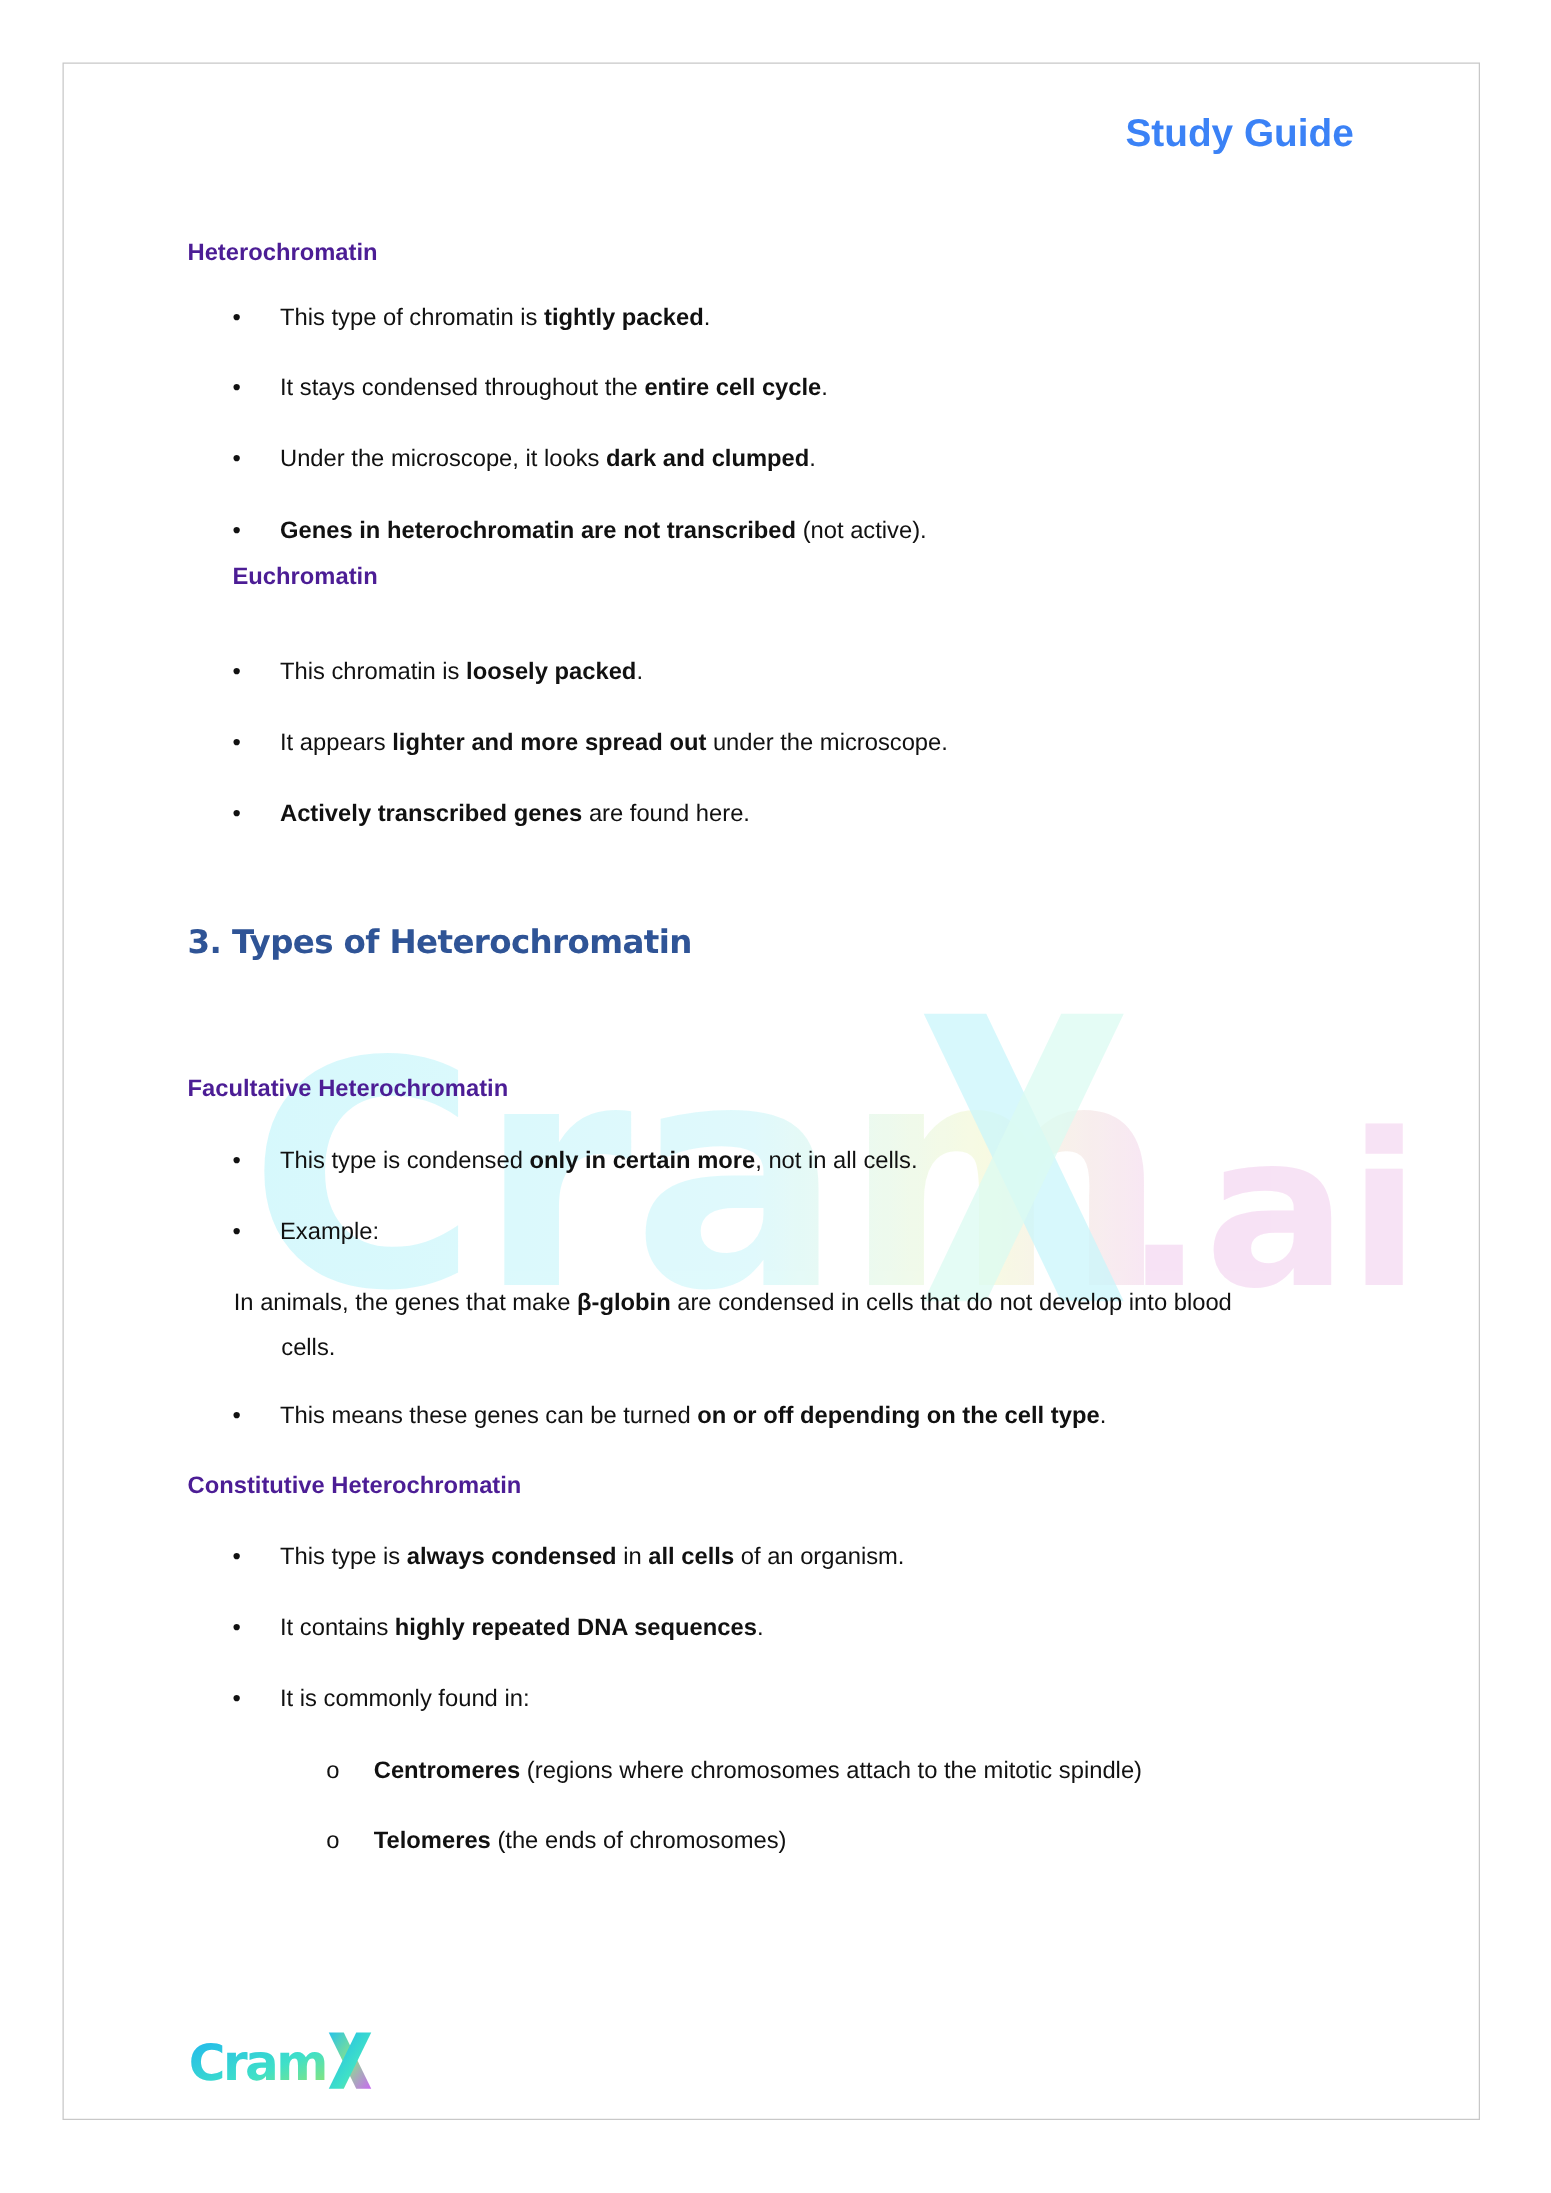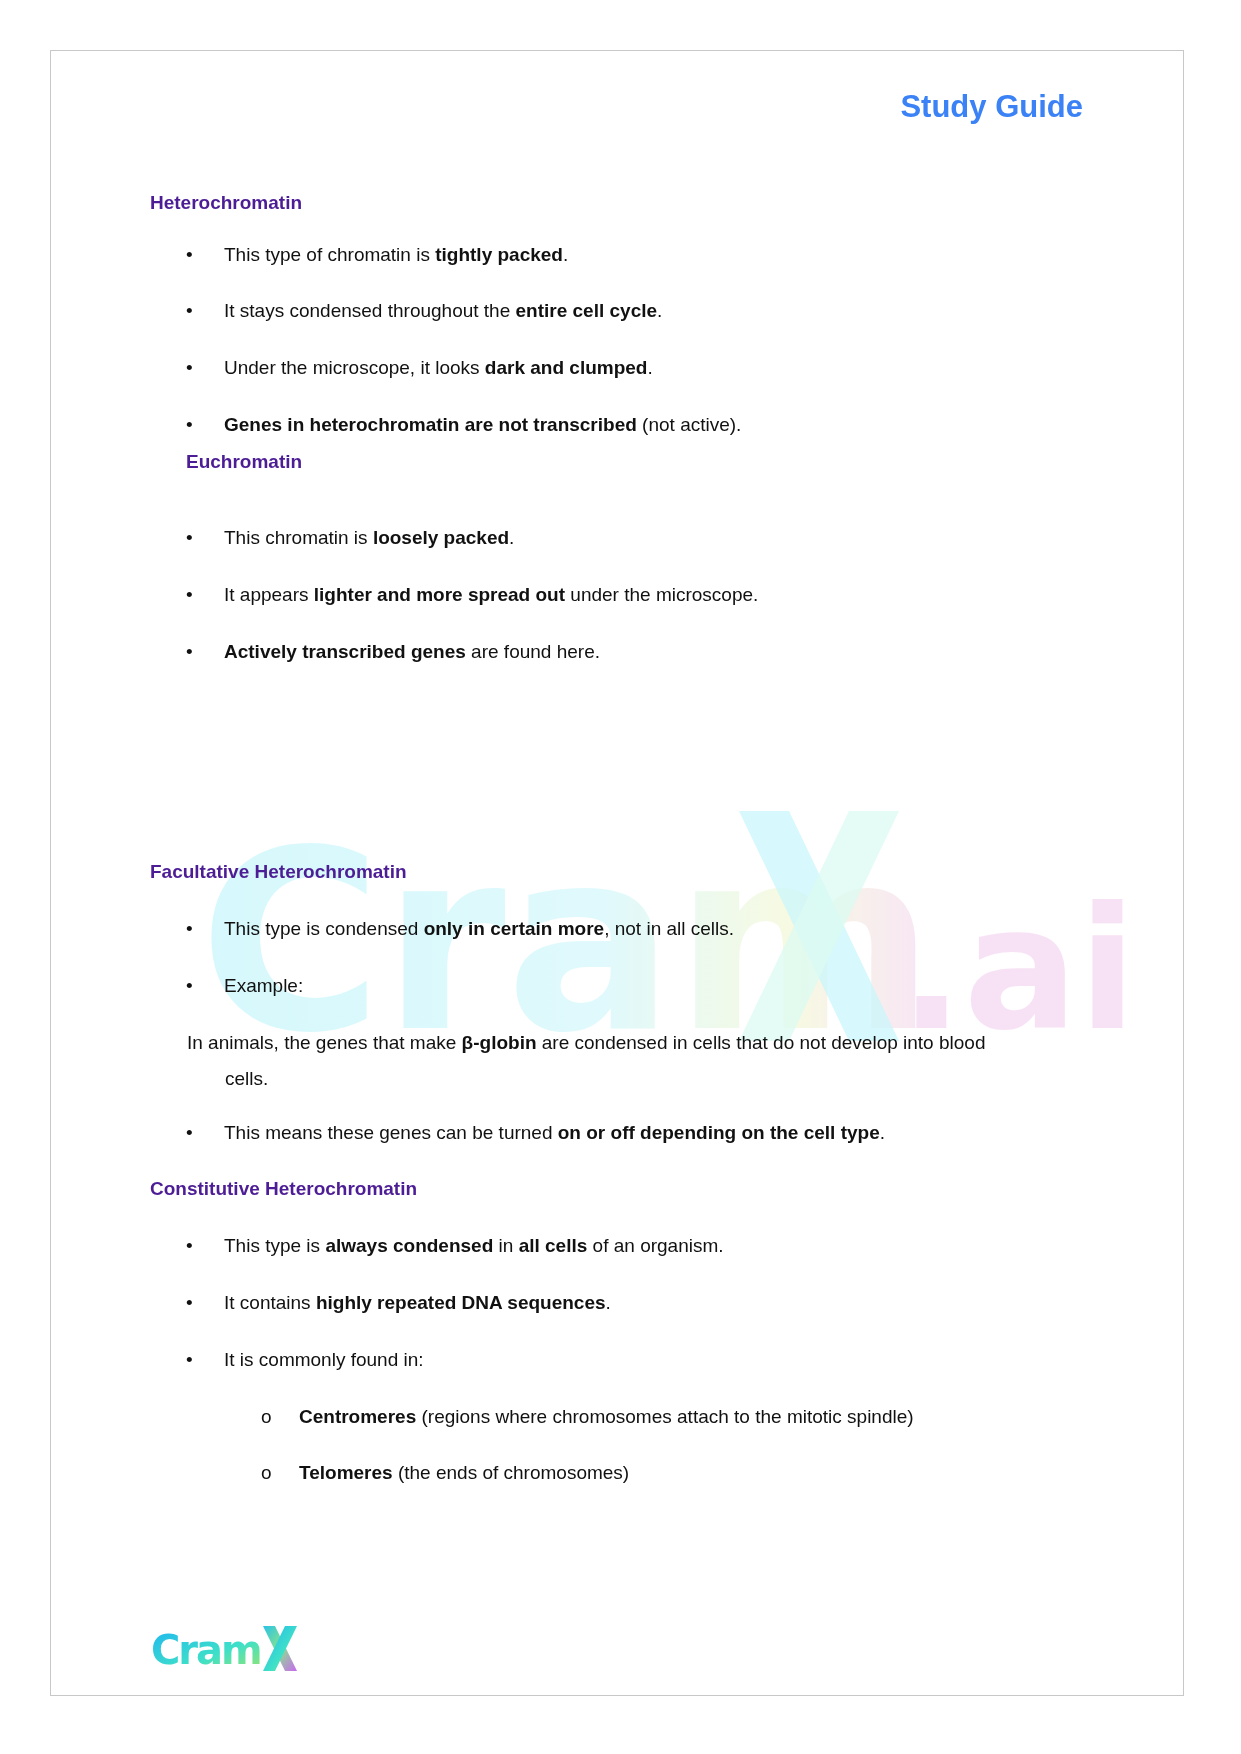--- a/index.html
+++ b/index.html
@@ -65,20 +65,21 @@
     </div>
     <div>
       <span class="bullet" style="left:135px; top:533px;">•</span>
       <span class="abs" style="left:173px; top:532px;"><span>It appears </span><b>lighter and more spread out</b><span> under the microscope.</span></span>
     </div>
     <div>
       <span class="bullet" style="left:135px; top:590px;">•</span>
       <span class="abs" style="left:173px; top:589px;"><span></span><b>Actively transcribed genes</b><span> are found here.</span></span>
     </div>
 
+    <div class="section-title" style="top:688px;">3. Types of Heterochromatin</div>
 
 
     <div class="abs heading" style="left:99px; top:809px;">Facultative Heterochromatin</div>
 
     <div>
       <span class="bullet" style="left:135px; top:867px;">•</span>
       <span class="abs" style="left:173px; top:866px;"><span>This type is condensed </span><b>only in certain more</b><span>, not in all cells.</span></span>
     </div>
     <div>
       <span class="bullet" style="left:135px; top:924px;">•</span>

